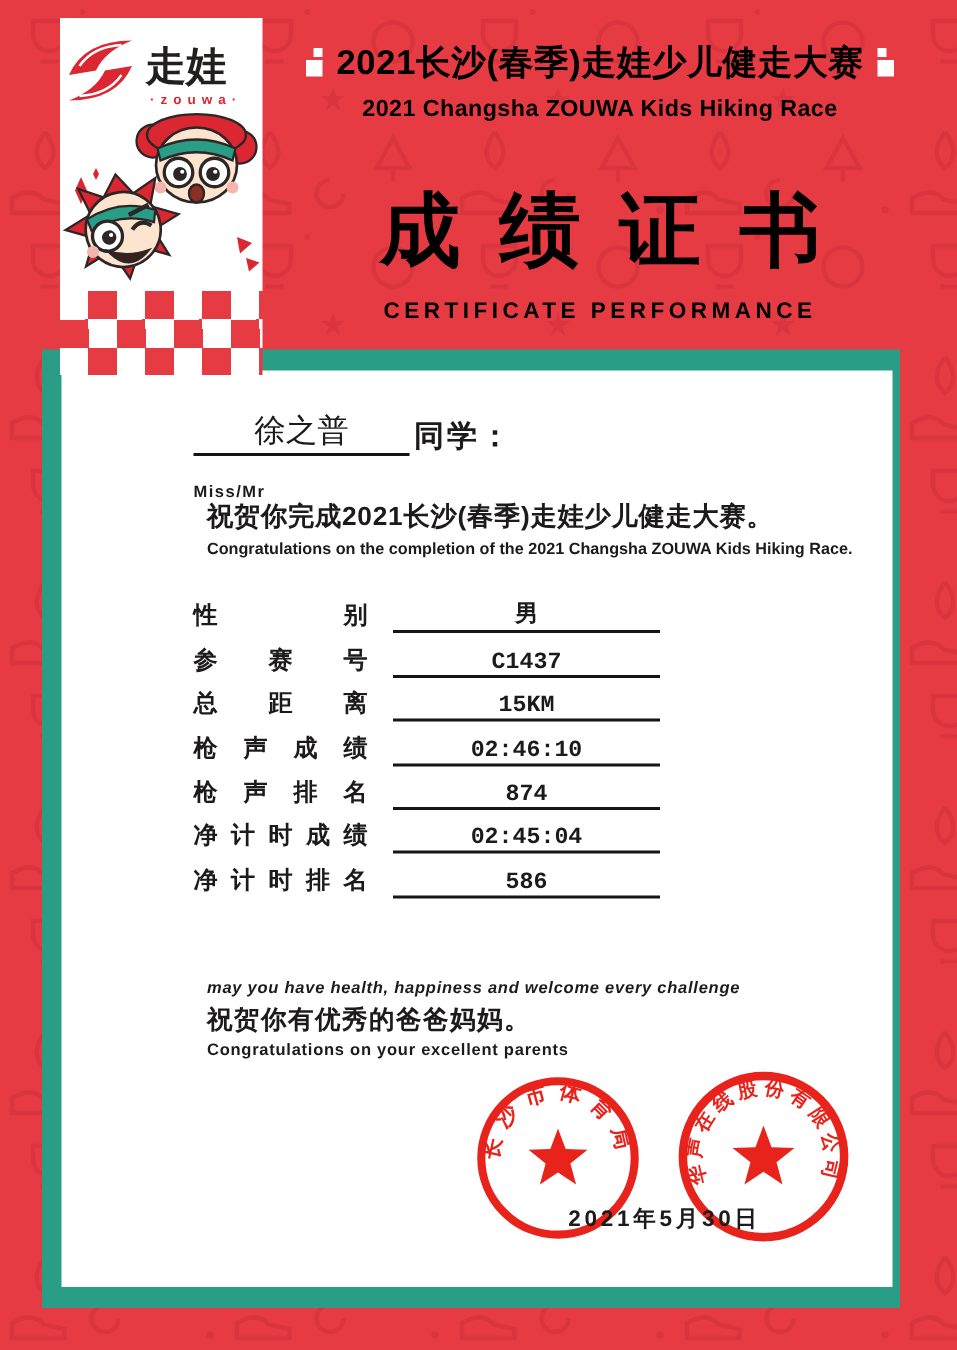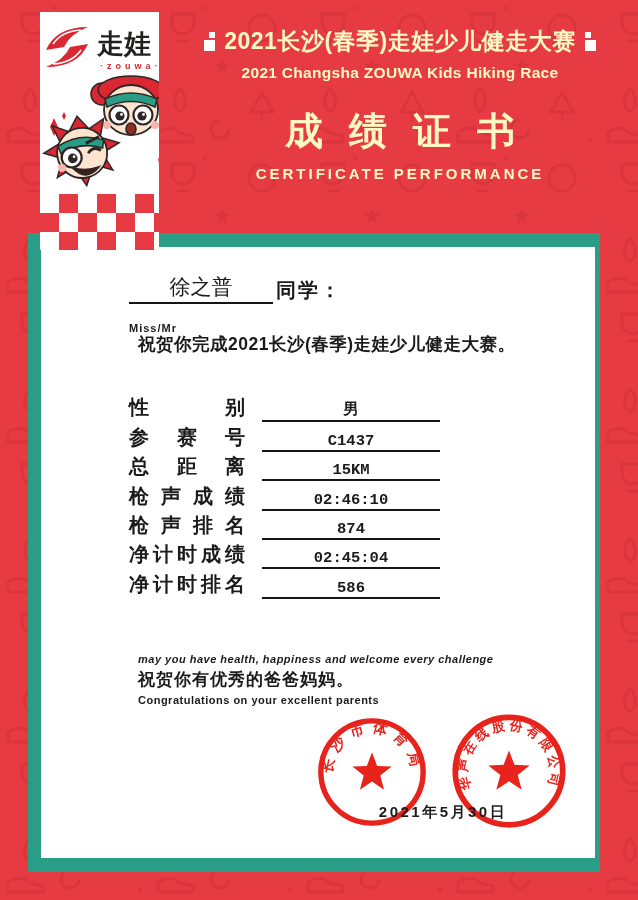--- a/index.html
+++ b/index.html
@@ -1,63 +1,63 @@
 <!DOCTYPE html>
 <html><head>
 <meta charset="utf-8">
 <style>
   html,body{margin:0;padding:0;background:#b9b9b9;}
   .page{position:relative;width:638px;height:900px;margin:0 auto;background:#e63b42;
         overflow:hidden;font-family:"Liberation Sans",sans-serif;}
   .bg-pattern{position:absolute;left:0;top:0;width:638px;height:900px;z-index:0;}
 
   
-  .logo-strip{position:absolute;left:40px;top:12px;width:119px;z-index:3;}
+  .logo-strip{position:absolute;left:40px;top:12px;width:135px;z-index:3;}
   .strip-white{height:182px;background:#ffffff;position:relative;overflow:hidden;}
   .strip-checker{height:56px;
      background:conic-gradient(#e63b42 0 25%, #ffffff 0 50%, #e63b42 0 75%, #ffffff 0);
      background-size:38px 38px;}
   .logo-box{position:absolute;left:0;top:8px;width:135px;height:58px;}
   .mascots{position:absolute;left:2px;top:58px;width:132px;height:122px;}
 
   
   .header-text{position:absolute;left:186px;top:26px;width:428px;z-index:2;
-               color:#fef9c3;text-align:center;}
+               color:#000000;text-align:center;}
   .title-row{display:flex;align-items:center;justify-content:center;gap:9px;}
   .title-cn{font-size:23px;font-weight:bold;letter-spacing:0.5px;white-space:nowrap;}
   .brk{display:flex;flex-direction:column;gap:2px;}
   .brk i{display:block;background:#fff;}
   .brk .s{width:6px;height:6px;}
   .brk .b{width:11px;height:11px;}
   .brk.left{align-items:flex-end;}
   .brk.right{align-items:flex-start;}
   .title-en{font-size:15.5px;font-weight:bold;margin-top:7px;letter-spacing:0.3px;}
-  .cert-cn{font-size:38px;font-weight:bold;letter-spacing:26px;padding-left:26px;
-           margin-top:24px;white-space:nowrap;}
+  .cert-cn{font-size:54px;font-weight:bold;letter-spacing:26px;padding-left:26px;
+           margin-top:36px;white-space:nowrap;}
   .cert-en{font-size:15px;font-weight:bold;letter-spacing:3px;margin-top:8px;}
 
   
   .frame{position:absolute;left:28px;top:233px;width:572px;height:639px;
          background:#2a9d87;z-index:1;}
   .paper{position:absolute;left:13px;top:14px;width:554px;height:611px;background:#ffffff;}
   .paper *{color:#1c1a1a;}
 
   .name-row{position:absolute;left:88px;top:26px;display:flex;align-items:flex-end;}
   .name-line{display:inline-block;width:144px;text-align:center;
              border-bottom:2px solid #161414;padding-bottom:1px;
              font-family:"DejaVu Serif","Liberation Serif",serif;font-size:21px;}
   .name-suffix{font-size:20px;font-weight:bold;margin-left:3px;letter-spacing:2px;}
   .missmr{position:absolute;left:88px;top:62px;font-size:11px;font-weight:bold;letter-spacing:1px;margin-top:13px;}
 
   .congrats-cn{position:absolute;left:97px;top:85px;font-size:17.5px;font-weight:bold;letter-spacing:0.5px;}
   .congrats-en{position:absolute;left:97px;top:113px;font-size:10.8px;font-weight:bold;}
 
   .fields{position:absolute;left:88px;top:146px;}
   .f-row{display:flex;align-items:flex-end;height:29.4px;}
-  .f-label{width:116px;font-size:20px;font-weight:bold;
+  .f-label{width:116px;font-size:16px;font-weight:bold;
            text-align:justify;text-align-last:justify;padding-bottom:1px;}
   .f-line{width:178px;margin-left:17px;border-bottom:2px solid #161414;
           text-align:center;font-family:"Liberation Mono","DejaVu Sans Mono",monospace;
           font-weight:bold;font-size:15.5px;padding-bottom:0px;}
 
   .wish1-cn{position:absolute;left:97px;top:380px;font-size:17px;font-weight:bold;letter-spacing:1px;}
   .wish1-en{position:absolute;left:97px;top:406px;font-size:11px;font-weight:bold;letter-spacing:0.5px;font-style:italic;}
   .wish2-cn{position:absolute;left:97px;top:421px;font-size:17px;font-weight:bold;letter-spacing:1px;}
   .wish2-en{position:absolute;left:97px;top:447px;font-size:11px;font-weight:bold;letter-spacing:0.5px;}
 
@@ -113,20 +113,21 @@
   <div class="frame">
     <div class="paper">
 
       <div class="name-row">
         <span class="name-line">徐之普</span>
         <span class="name-suffix">同学：</span>
       </div>
       <div class="missmr">Miss/Mr</div>
 
       <div class="congrats-cn">祝贺你完成2021长沙(春季)走娃少儿健走大赛。</div>
+      <div class="congrats-en">Congratulations on the completion of the 2021 Changsha ZOUWA Kids Hiking Race.</div>
 
       <div class="fields">
         <div class="f-row">
           <span class="f-label">性别</span>
           <span class="f-line">男</span>
         </div>
         <div class="f-row">
           <span class="f-label">参赛号</span>
           <span class="f-line">C1437</span>
         </div>

